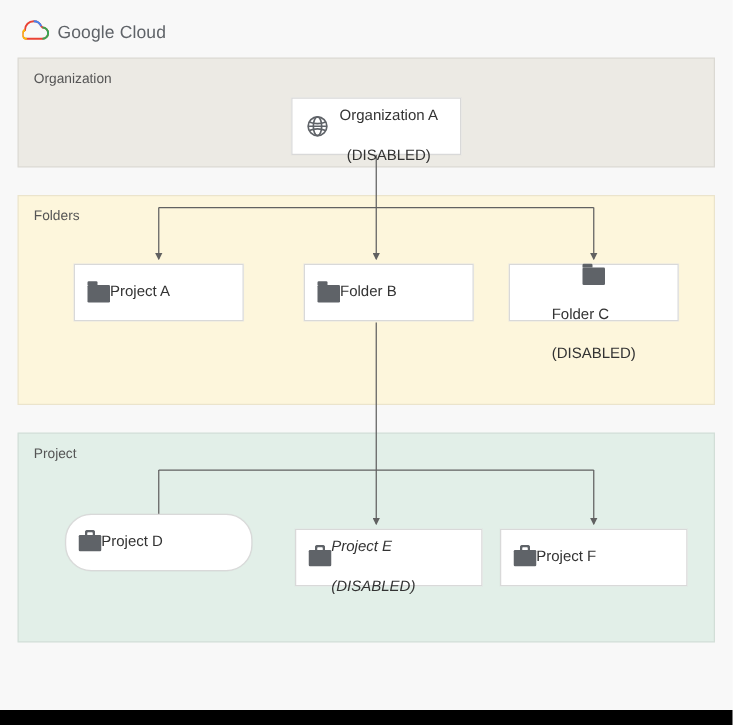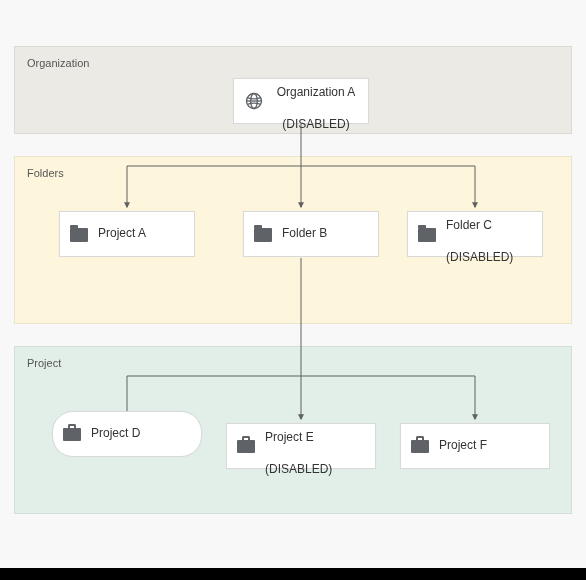--- a/index.html
+++ b/index.html
@@ -77,21 +77,20 @@
 
   
   .node {
     position: absolute;
     background: #fff;
     border: 1px solid #d9d9d9;
     box-shadow: 0 0 0 0.5px rgba(0,0,0,0.02);
     display: flex;
     align-items: center;
     padding: 0 10px;
-    gap: 10px;
   }
   .node .icon { flex: 0 0 auto; display:flex; align-items:center; }
   .node .text {
     font-size: 12px;
     color: #333;
     line-height: 1.3;
     text-align: left;
     white-space: pre-line;
   }
   .node .text.center { text-align: center; width:100%; }
@@ -150,20 +149,34 @@
     height:1px;
     background:#fff;
     opacity:0;
   }
 </style>
 </head>
 <body>
 
 <div class="canvas">
 
+  <div class="header">
+    <span class="header-logo">
+      <svg width="22" height="18" viewBox="0 0 44 36">
+        <path d="M30 10c-2-5-7-8-12-8C10 2 4 8 4 16c-3 1-4 4-4 7 0 4 3 7 7 7h25c5 0 9-4 9-9 0-5-4-9-9-9z" fill="none" stroke="#ea4335" stroke-width="3"></path>
+        <path d="M30 10c-2-5-7-8-12-8" fill="none" stroke="#4285f4" stroke-width="3"></path>
+        <path d="M4 16c-3 1-4 4-4 7 0 4 3 7 7 7" fill="none" stroke="#fbbc04" stroke-width="3"></path>
+        <path d="M32 30c5 0 9-4 9-9 0-5-4-9-9-9" fill="none" stroke="#34a853" stroke-width="3"></path>
+      </svg>
+    </span>
+    <span class="header-text">
+      <span class="g1">Google</span>
+      <span class="g2">Cloud</span>
+    </span>
+  </div>
 
   <div class="zone zone-org">
     <div class="zone-label">Organization</div>
   </div>
   <div class="zone zone-folders">
     <div class="zone-label">Folders</div>
   </div>
   <div class="zone zone-projects">
     <div class="zone-label">Project</div>
   </div>
@@ -213,37 +226,37 @@
         <span class="folder-icon"></span>
       </span>
     <span class="text">Project A</span>
   </div>
   <div class="node folder" style="left:243px; top:211px;">
     <span class="icon">
         <span class="folder-icon"></span>
       </span>
     <span class="text">Folder B</span>
   </div>
-  <div class="node folder" style="left:407px; top:211px;">
+  <div class="node folder" style="left:407px; top:211px;flex-direction:column;">
     <span class="icon">
         <span class="folder-icon"></span>
       </span>
     <span class="text">
       <span>Folder C</span><br>
       <span>(DISABLED)</span>
     </span>
   </div>
 
   <div class="node proj" style="left:52px; top:411px;border-radius:21px;">
     <span class="icon">
         <span class="case-icon"></span>
       </span>
     <span class="text">Project D</span>
   </div>
-  <div class="node proj" style="left:226px; top:423px;">
+  <div class="node proj" style="left:236px; top:423px;font-style:italic;">
     <span class="icon">
         <span class="case-icon"></span>
       </span>
     <span class="text">
       <span>Project E</span><br>
       <span>(DISABLED)</span>
     </span>
   </div>
   <div class="node proj" style="left:400px; top:423px;">
     <span class="icon">

